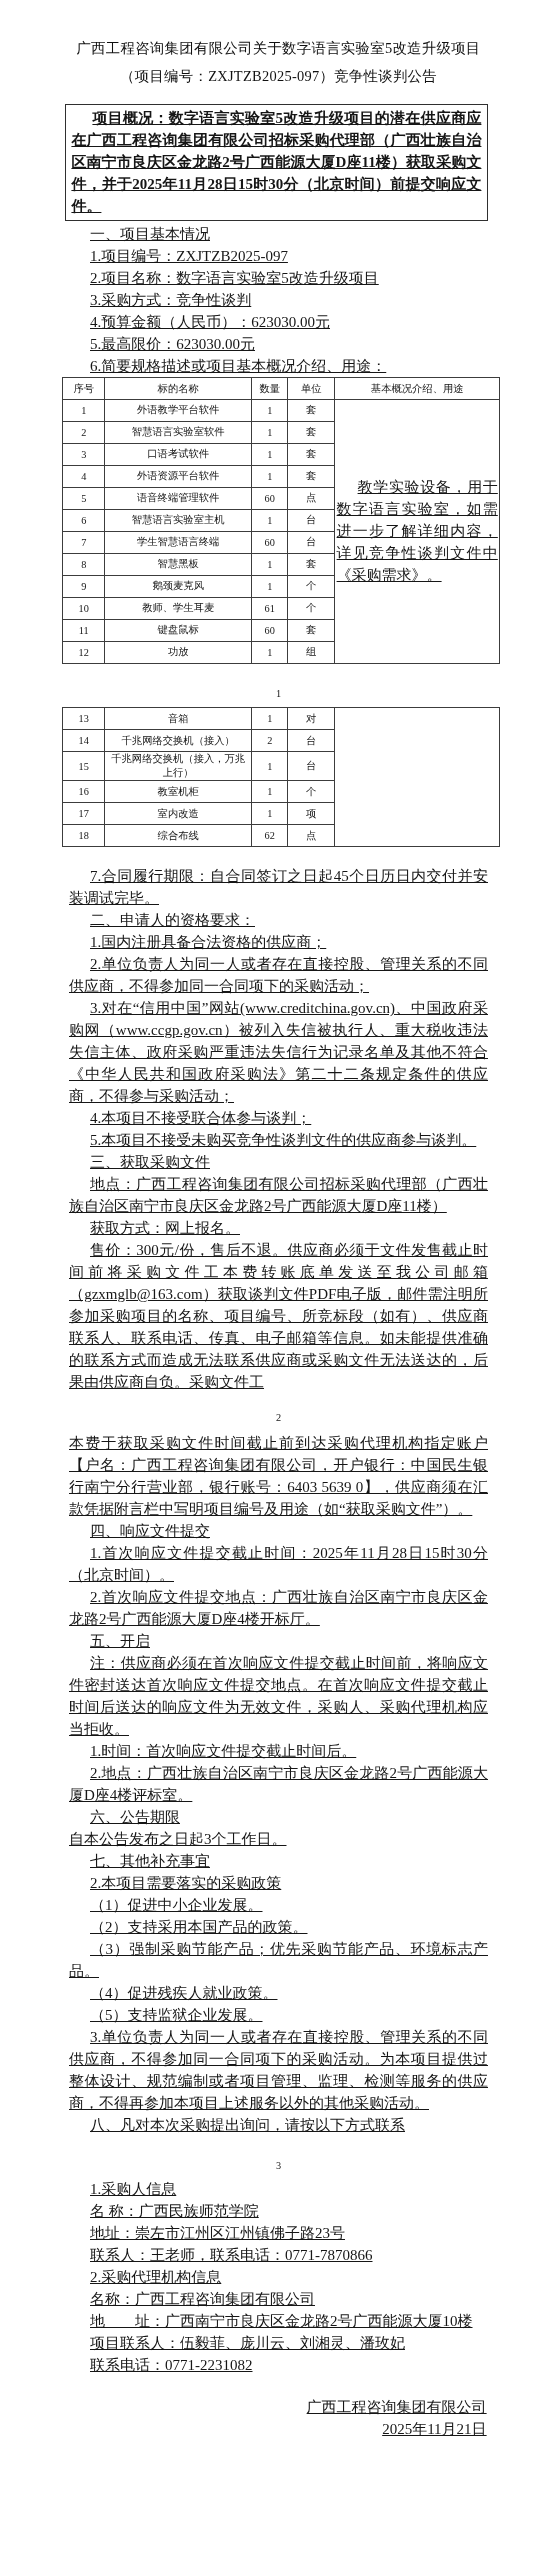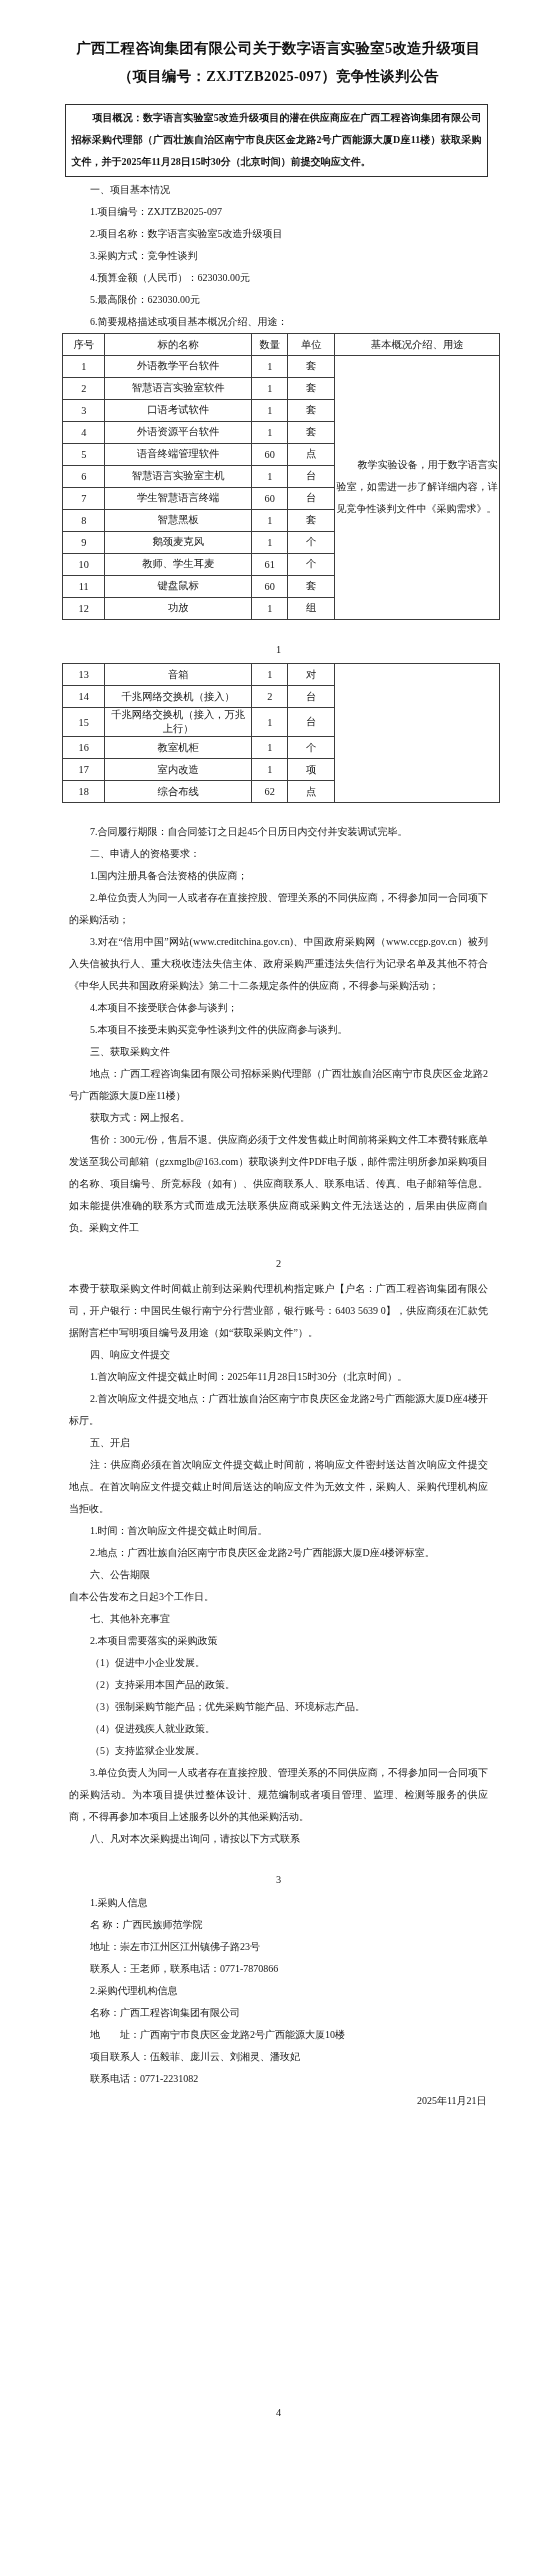--- a/index.html
+++ b/index.html
@@ -2,24 +2,24 @@
 <html style="font-size:11px"><head>
 <meta charset="utf-8">
 <style>
   html, body { margin:0; padding:0; }
   body {
     width:548px; min-height:2576px; background:#ffffff; color:#161616;
     font-family:"Liberation Serif","DejaVu Serif",serif;
   }
   .doc { padding:0 60px 20.5px 69px; }
   .title {
-    padding-top:34px; font-size:14.4px; font-weight:700; line-height:28px;
+    padding-top:34px; font-size:14.4px; font-weight:400; line-height:28px;
     text-align:center; letter-spacing:0.3px; color:#111;
   }
-  p { margin:0; font-size:10px; line-height:22px; text-align:justify; }
+  p { margin:0; font-size:15px; line-height:22px; text-align:justify;text-decoration:underline; }
   .indent { text-indent:21px; }
   .overview-box {
     margin:14.4px 0 2.7px -4.1px; width:410px; border:1.4px solid #2f2f2f;
     padding:2.1px 5.5px; font-weight:700;
   }
   .overview-box p { font-weight:700; }
   table.items-table {
     border-collapse:collapse; margin-left:-6.8px; table-layout:fixed;
     width:436px; font-size:10.3px;padding-left:12px;
   }
@@ -260,18 +260,19 @@
   <p class="indent">1.采购人信息</p>
   <p class="indent">名 称：广西民族师范学院</p>
   <p class="indent">地址：崇左市江州区江州镇佛子路23号</p>
   <p class="indent">联系人：王老师，联系电话：0771-7870866</p>
   <p class="indent">2.采购代理机构信息</p>
   <p class="indent">名称：广西工程咨询集团有限公司</p>
   <p class="indent">地　　址：广西南宁市良庆区金龙路2号广西能源大厦10楼</p>
   <p class="indent">项目联系人：伍毅菲、庞川云、刘湘灵、潘玫妃</p>
   <p class="indent">联系电话：0771-2231082</p>
 
+  <p class="sig sig-org">广西工程咨询集团有限公司</p>
   <p class="sig">2025年11月21日</p>
 
   <div class="pageno pn4">4</div>
 
 </div>
 
 
 </body></html>

